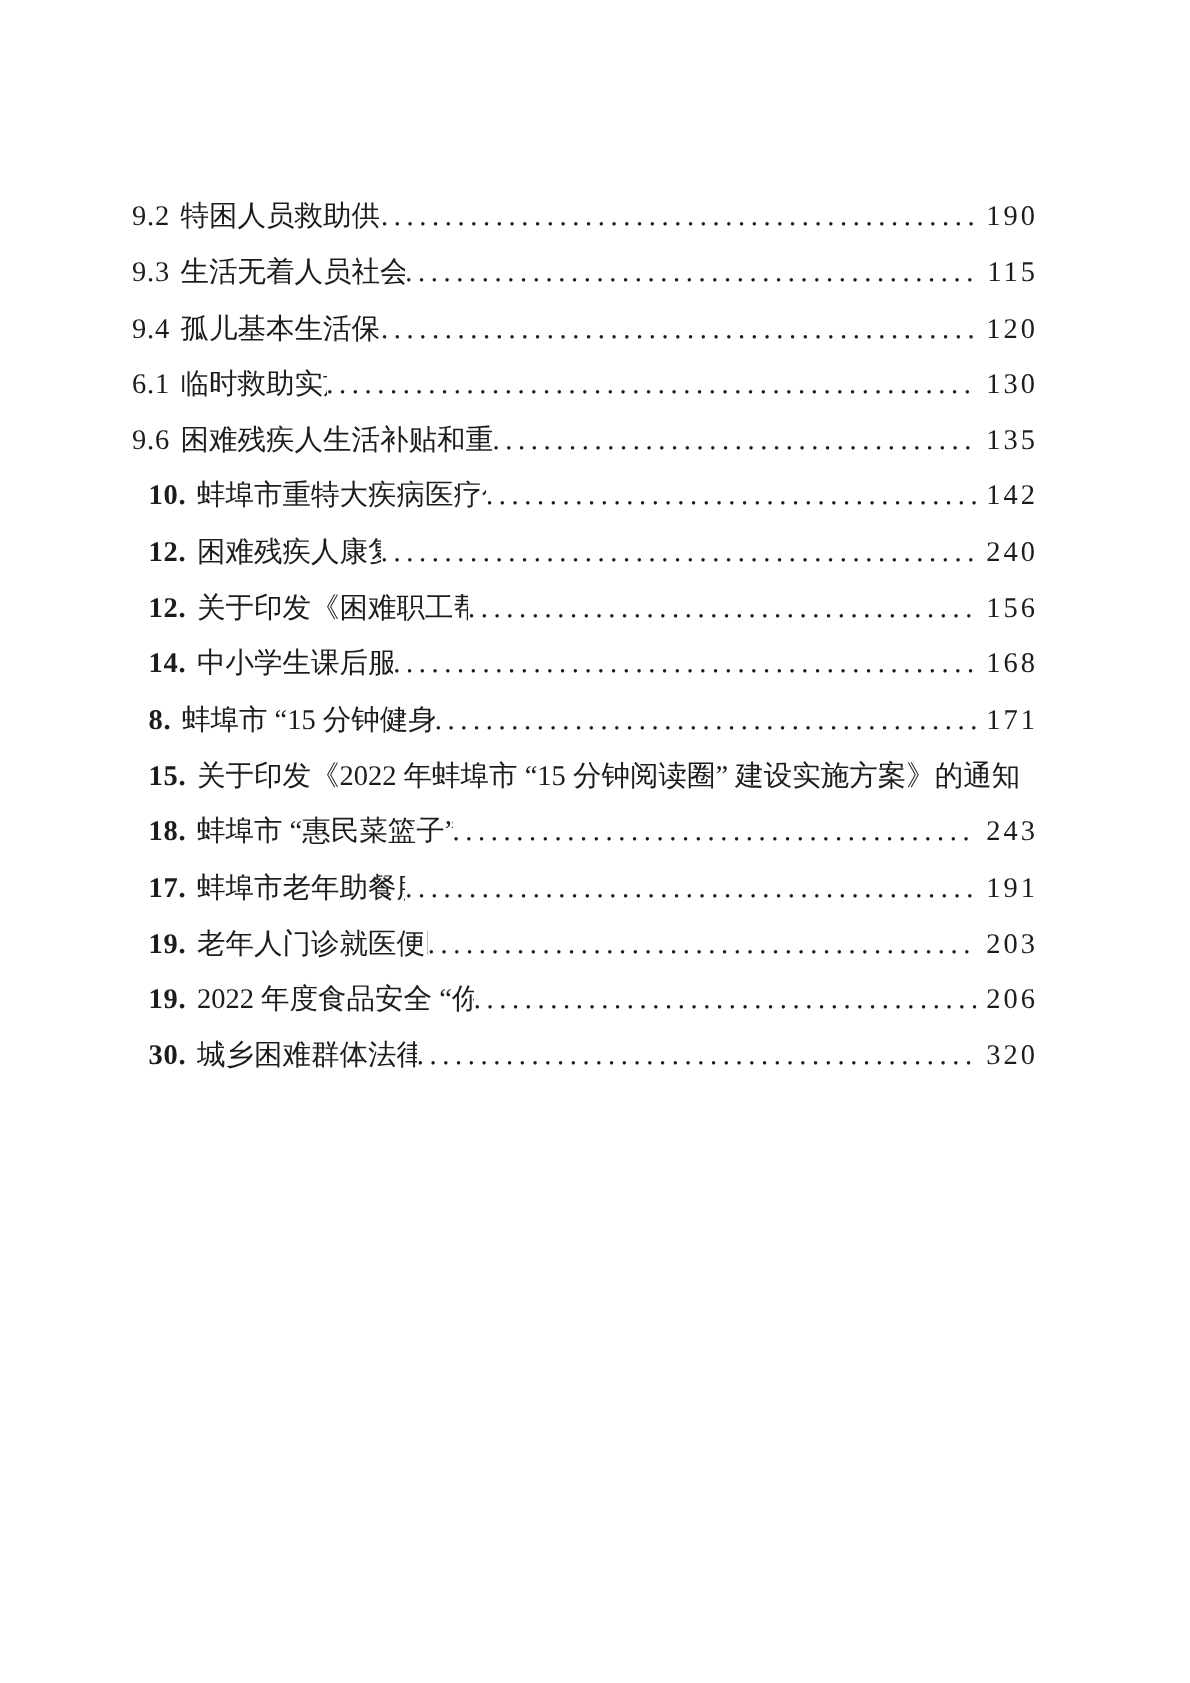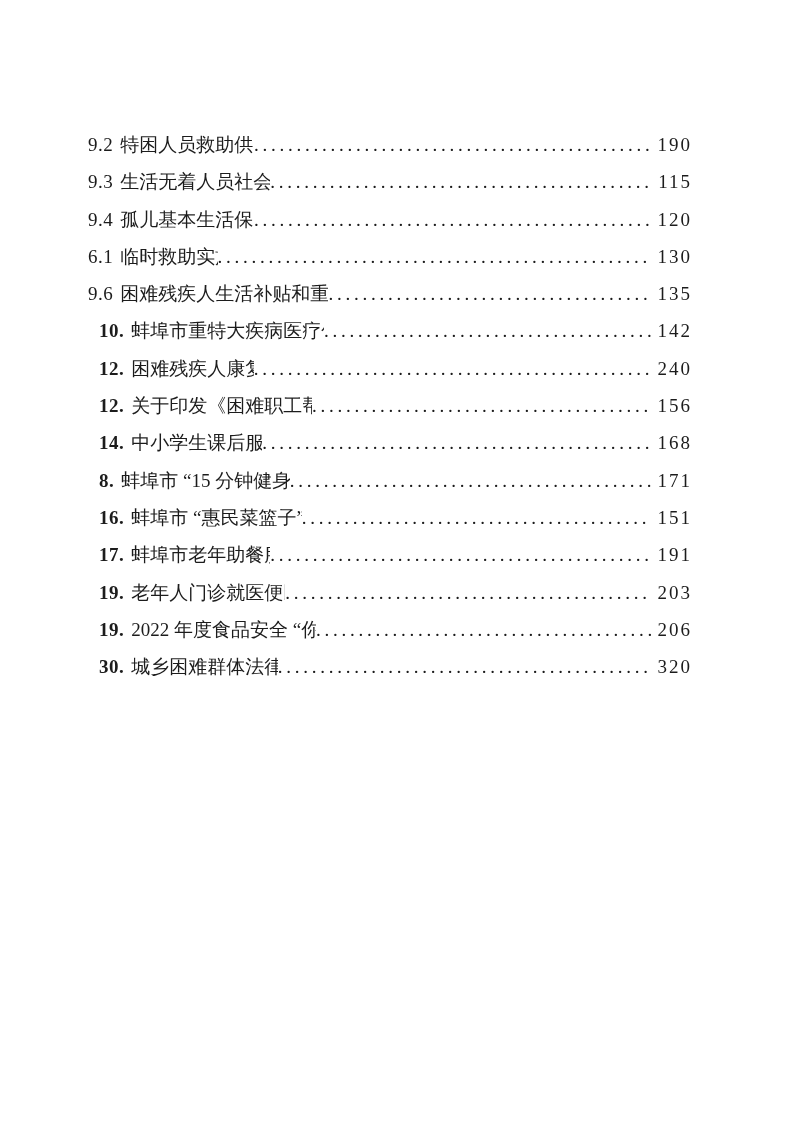--- a/index.html
+++ b/index.html
@@ -127,24 +127,29 @@
     <span class="leader"></span>
     <span class="page-num">168</span>
   </div>
       <div class="toc-row">
     <span class="toc-num bold">8.</span>
     <span class="toc-title">蚌埠市 “15 分钟健身圈建设” 实施方案</span>
     <span class="leader"></span>
     <span class="page-num">171</span>
   </div>
       <div class="toc-row">
-    <span class="toc-num bold">16.</span>
+    <span class="toc-num bold">15.</span>
+    <span class="toc-title">关于印发《2022 年蚌埠市 “15 分钟阅读圈” 建设实施方案》的通知</span>
+
+  </div>
+      <div class="toc-row">
+    <span class="toc-num bold">18.</span>
     <span class="toc-title">蚌埠市 “惠民菜篮子” 提升行动实施方案</span>
     <span class="leader"></span>
-    <span class="page-num">151</span>
+    <span class="page-num">243</span>
   </div>
       <div class="toc-row">
     <span class="toc-num bold">17.</span>
     <span class="toc-title">蚌埠市老年助餐服务实施方案</span>
     <span class="leader"></span>
     <span class="page-num">191</span>
   </div>
       <div class="toc-row">
     <span class="toc-num bold">19.</span>
     <span class="toc-title">老年人门诊就医便民服务实施方案</span>

